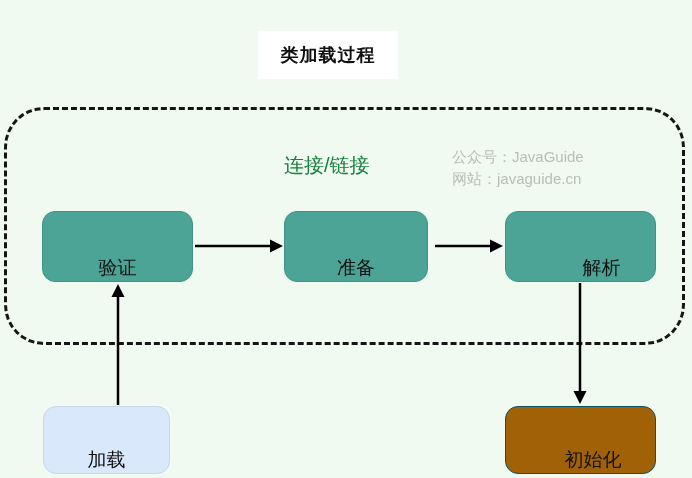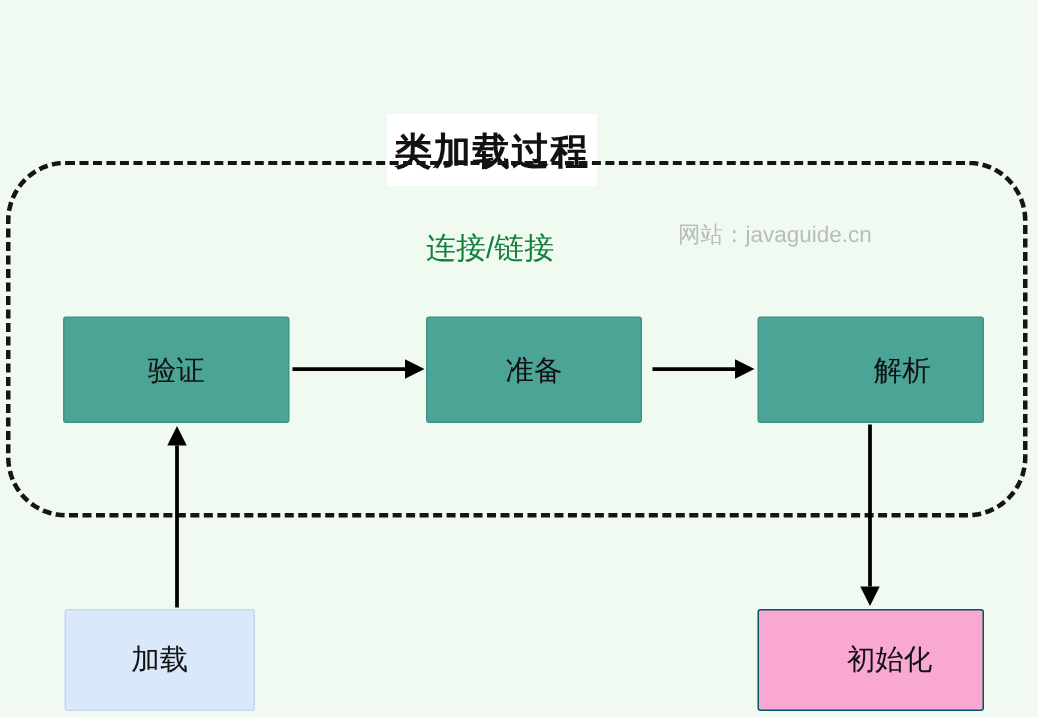--- a/index.html
+++ b/index.html
@@ -19,25 +19,24 @@
   .diagram-title {
     position: absolute;
     left: 258px;
     top: 31px;
     min-width: 140px;
     height: 48px;
     background: #ffffff;
     display: flex;
     align-items: center;
     justify-content: center;
-    font-size: 25px;
+    font-size: 18px;
     font-weight: bold;
     letter-spacing: 1px;
     white-space: nowrap;
-    margin-top: 45px;
   }
 
   .linking-container {
     position: absolute;
     left: 4px;
     top: 107px;
     width: 681px;
     height: 238px;
     box-sizing: border-box;
     border: 3px dashed #151515;
@@ -60,23 +59,23 @@
     top: 146px;
     font-size: 15px;
     line-height: 22px;
     color: #b9bdba;
     white-space: nowrap;
   }
 
   .node {
     position: absolute;
     box-sizing: border-box;
-    border-radius: 2px;
+    border-radius: 13px;
     display: flex;
-    align-items: center;
+    align-items: flex-end;
     justify-content: center;
     font-size: 19px;
     color: #111;
     white-space: nowrap;
   }
   .node.stage {
     background: #4ba496;
     border: 1px solid #3f9486;
     width: 151px;
     height: 71px;
@@ -88,21 +87,21 @@
 
   .node.load {
     background: #dae8fc;
     border: 1px solid #c7d6ef;
     left: 43px;
     top: 406px;
     width: 127px;
     height: 68px;
   }
   .node.initialize {
-    background: #f9a8d4;
+    background: #a16207;
     border: 1px solid #0a5166;
     left: 505px;
     top: 406px;
     width: 151px;
     height: 68px;
     padding-left: 25px;
   }
 
   svg.arrows {
     position: absolute;
@@ -118,20 +117,21 @@
 </head>
 <body>
 
 <div class="diagram-title">类加载过程</div>
 
 <div class="linking-container"></div>
 
 <div class="linking-label">连接/链接</div>
 
 <div class="watermark">
+  <div>公众号：JavaGuide</div>
   <div>网站：javaguide.cn</div>
 </div>
 
 <svg class="arrows" viewBox="0 0 692 478" xmlns="http://www.w3.org/2000/svg">
 
   <g>
     <line x1="195" y1="246" x2="270" y2="246"></line>
     <polygon points="270,239.5 283,246 270,252.5"></polygon>
   </g>
 

